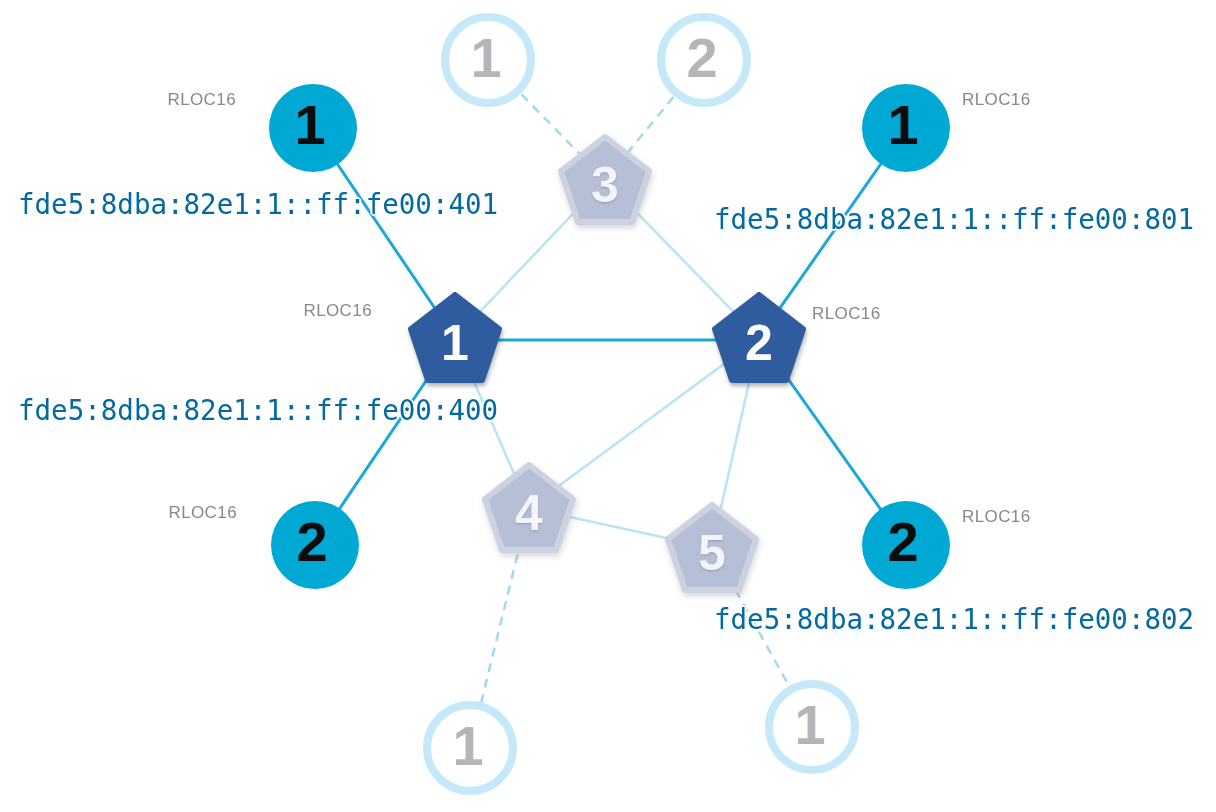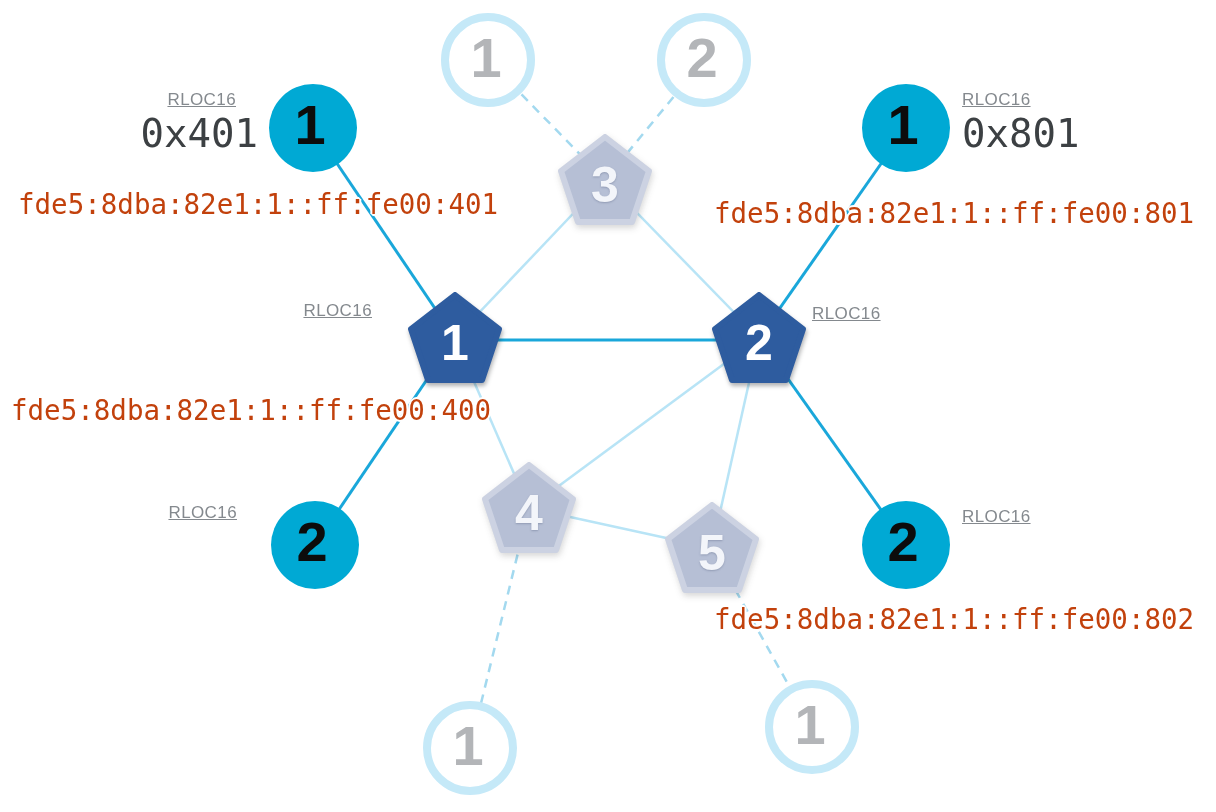--- a/index.html
+++ b/index.html
@@ -13,24 +13,24 @@
   line.dashed{stroke:var(--link-dashed,#a3d9ef);stroke-width:2.5;stroke-dasharray:9 7;}
   line.strong{stroke:var(--link-strong,#1aa7da);stroke-width:3;}
 
   
   .mono{font-family:"DejaVu Sans Mono",monospace;}
   .halo{text-shadow:-2px 0 0 #fff,2px 0 0 #fff,0 -2px 0 #fff,0 2px 0 #fff,
         -1px -1px 0 #fff,1px 1px 0 #fff,-1px 1px 0 #fff,1px -1px 0 #fff;}
   .lbl-group{position:absolute;display:flex;flex-direction:column;white-space:nowrap;}
   .lbl-group.r{align-items:flex-end;}
   .lbl-group.l{align-items:flex-start;}
-  .rloc-label{font-size:17px;line-height:20px;color:#84898e;letter-spacing:.4px;text-decoration:underline;}
+  .rloc-label{font-size:17px;line-height:20px;color:#84898e;letter-spacing:.4px;}
   .lbl-group.r .rloc-label{margin-right:22px;}
   .rloc-value{font-size:39px;line-height:48px;color:#3c4043;}
-  .ipv6{position:absolute;font-size:27.5px;line-height:34px;color:#c2410c;white-space:nowrap;}
+  .ipv6{position:absolute;font-size:27.5px;line-height:34px;color:#0369a1;white-space:nowrap;}
 
   
   .child{position:absolute;border-radius:50%;display:flex;align-items:center;justify-content:center;}
   .child.active{width:88px;height:88px;background:var(--child-active,#00a9d4);}
   .child.active .num{color:#0c0c0c;font-size:56px;font-weight:700;transform:translate(-3px,-4px);}
   .child.faded{width:78px;height:78px;background:#fff;border:8px solid var(--child-faded-ring,#c5e9f8);}
   .child.faded .num{color:#b3b5b8;font-size:56px;font-weight:700;transform:translate(-2px,-3px);}
 
   
   .router{position:absolute;width:96px;height:94px;}
@@ -65,42 +65,40 @@
 
     <line class="strong" x1="313" y1="128" x2="455" y2="338"></line>
     <line class="strong" x1="315" y1="545" x2="455" y2="338"></line>
     <line class="strong" x1="906" y1="128" x2="759" y2="338"></line>
     <line class="strong" x1="906" y1="545" x2="759" y2="338"></line>
     <line class="strong" x1="455" y1="340" x2="759" y2="340"></line>
   </svg>
 
   <div class="lbl-group r" style="right:958px;top:90px">
     <div class="rloc-label halo">RLOC16</div>
-    <div class="rloc-value mono halo">0x401</div>
   </div>
   <div class="lbl-group l" style="left:962px;top:90px">
     <div class="rloc-label halo">RLOC16</div>
-    <div class="rloc-value mono halo">0x801</div>
   </div>
   <div class="lbl-group r" style="right:822px;top:301px">
     <div class="rloc-label halo">RLOC16</div>
   </div>
   <div class="lbl-group l" style="left:812px;top:304px">
     <div class="rloc-label halo">RLOC16</div>
   </div>
   <div class="lbl-group r" style="right:957px;top:503px">
     <div class="rloc-label halo">RLOC16</div>
   </div>
   <div class="lbl-group l" style="left:962px;top:507px">
     <div class="rloc-label halo">RLOC16</div>
   </div>
 
   <div class="ipv6 mono halo" style="left:18px;top:187px">fde5:8dba:82e1:1::ff:fe00:401</div>
-  <div class="ipv6 mono halo" style="left:714px;top:196px">fde5:8dba:82e1:1::ff:fe00:801</div>
-  <div class="ipv6 mono halo" style="left:11px;top:393px">fde5:8dba:82e1:1::ff:fe00:400</div>
+  <div class="ipv6 mono halo" style="left:714px;top:202px">fde5:8dba:82e1:1::ff:fe00:801</div>
+  <div class="ipv6 mono halo" style="left:18px;top:393px">fde5:8dba:82e1:1::ff:fe00:400</div>
   <div class="ipv6 mono halo" style="left:714px;top:602px">fde5:8dba:82e1:1::ff:fe00:802</div>
 
   <div class="child faded" style="left:441px;top:13px">
     <span class="num">1</span>
   </div>
   <div class="child faded" style="left:657px;top:13px">
     <span class="num">2</span>
   </div>
   <div class="child faded" style="left:423px;top:701px">
     <span class="num">1</span>

